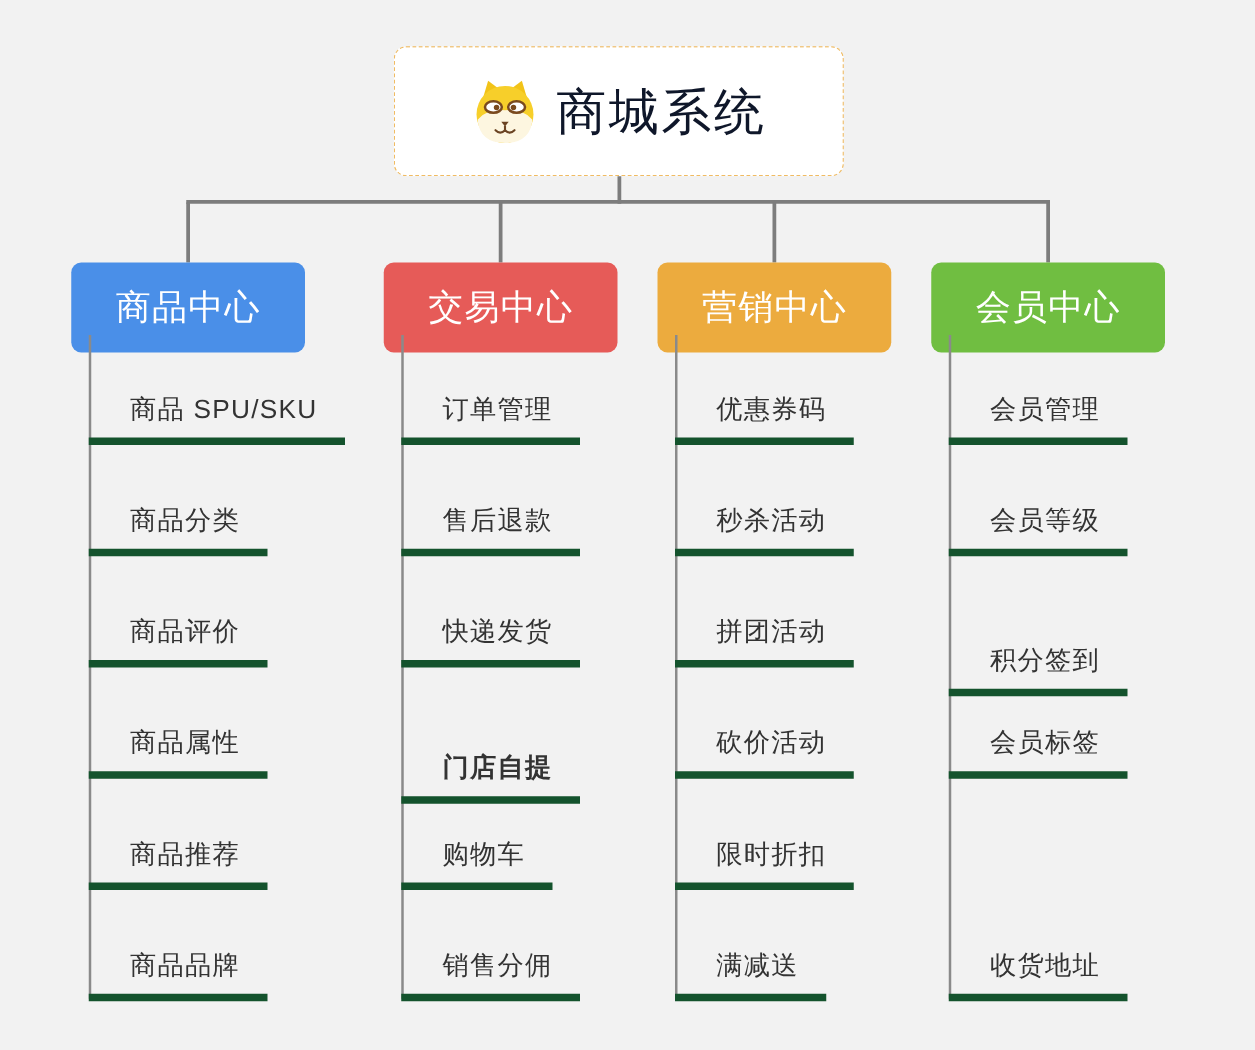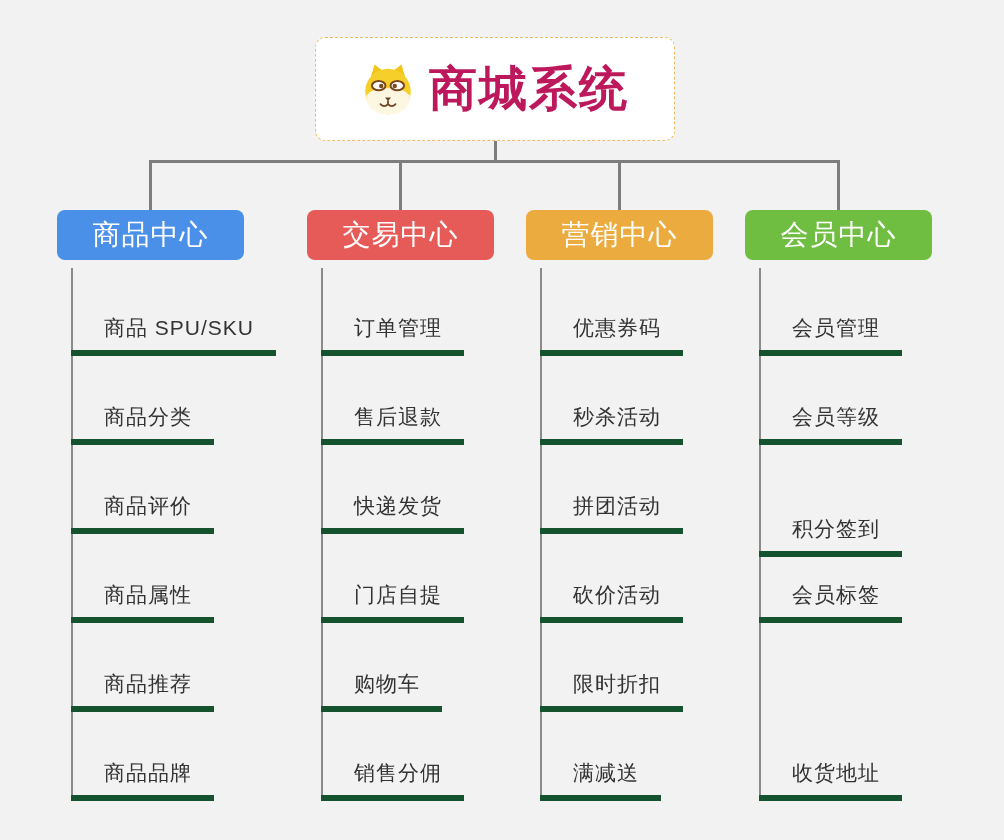--- a/index.html
+++ b/index.html
@@ -22,40 +22,40 @@
     background:#ffffff;
     border:1px dashed #f0bb62;
     border-radius:10px;
     display:flex;
     align-items:center;
     justify-content:center;
     gap:14px;
     box-sizing:border-box;
   }
   .root-title{
-    color:#be185d;
-    font-size:48px;
-    font-weight:bold;
+    color:#0f172a;
+    font-size:40px;
+    font-weight:normal;
     letter-spacing:2px;
     white-space:nowrap;
   }
   .root-icon{width:54px;height:54px;flex:0 0 auto;}
   
   .conn{position:absolute;background:#7d7d7d;}
   
   .branch{
     position:absolute;
     top:210px;
     width:187px;
     height:600px;
   }
   .branch-header{
     position:absolute;
     left:0; top:0;
-    width:187px; height:50px;
+    width:187px; height:72px;
     border-radius:8px;
     color:#ffffff;
     font-size:28px;
     letter-spacing:1px;
     display:flex;
     align-items:center;
     justify-content:center;
     white-space:nowrap;
     cursor:default;
   }
@@ -126,21 +126,21 @@
         <div class="leaf" style="top: 460px;">商品推荐</div>
         <div class="leaf" style="top: 549px;">商品品牌</div>
       </div>
 
     <div class="branch" style="left: 307px;">
       <div class="branch-header" style="background: rgb(230, 91, 88);">交易中心</div>
       <div class="branch-vline"></div>
     <div class="leaf" style="top: 104px;">订单管理</div>
         <div class="leaf" style="top: 193px;">售后退款</div>
         <div class="leaf" style="top: 282px;">快递发货</div>
-        <div class="leaf" style="top: 371px;">门店自提</div>
+        <div class="leaf" style="top: 391px; font-weight: bold;">门店自提</div>
         <div class="leaf" style="top: 460px;">购物车</div>
         <div class="leaf" style="top: 549px;">销售分佣</div>
       </div>
 
     <div class="branch" style="left: 526px;">
       <div class="branch-header" style="background: rgb(236, 171, 62);">营销中心</div>
       <div class="branch-vline"></div>
     <div class="leaf" style="top: 104px;">优惠券码</div>
         <div class="leaf" style="top: 193px;">秒杀活动</div>
         <div class="leaf" style="top: 282px;">拼团活动</div>

